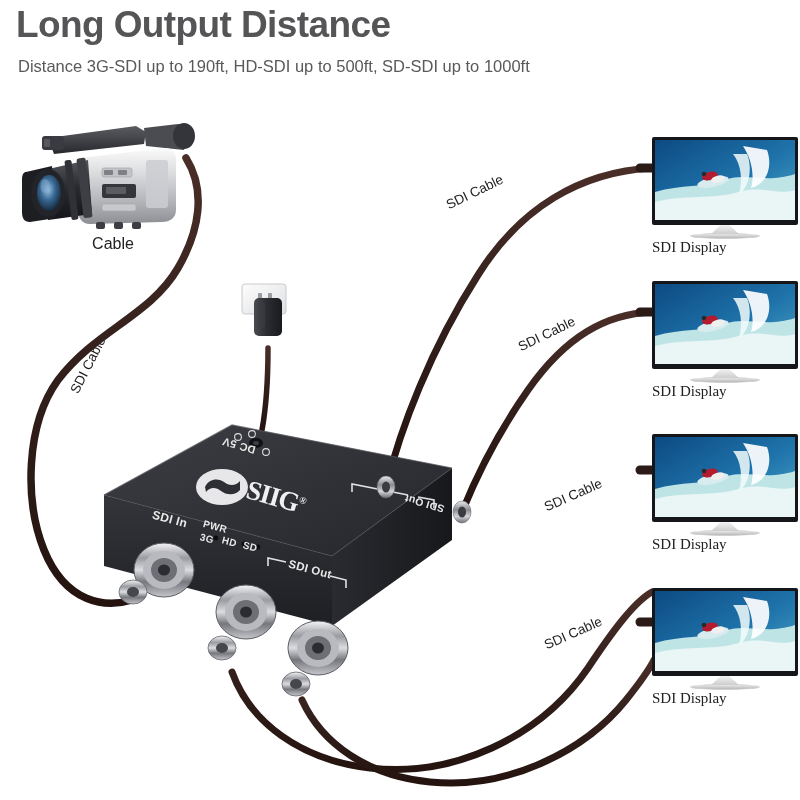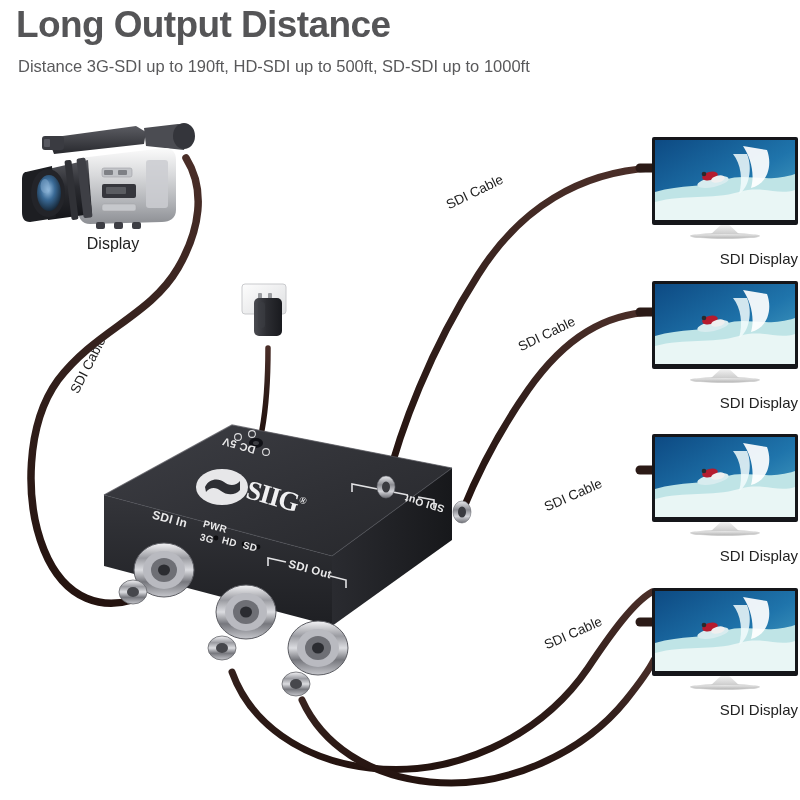--- a/index.html
+++ b/index.html
@@ -47,22 +47,22 @@
     background:linear-gradient(180deg,#f2f2f2,#c9c9c9);
     clip-path:polygon(36% 0,64% 0,100% 100%,0 100%);
   }
   .mon-stand-base {
     position:absolute; left:50%; top:96px; transform:translateX(-50%);
     width:70px; height:6px; border-radius:50%;
     background:linear-gradient(180deg,#e9e9e9,#b8b8b8);
     border:1px solid #cfcfcf;
   }
   .mon-caption {
-    position:absolute; left:0; top:113px; width:146px;
-    text-align:right; font-size:15px; color:#222;
+    position:absolute; left:0; top:102px; width:146px;
+    text-align:left; font-size:15px; color:#222;font-family:Liberation Serif, serif;
   }
 
   
   #camera-wrap { position:absolute; left:18px; top:114px; width:190px; height:150px; z-index:6; }
   #camera-caption {
     position:absolute; left:18px; top:235px; width:190px;
     text-align:center; font-size:16px; color:#222; z-index:7;
   }
 
   
@@ -291,21 +291,21 @@
       <path d="M26,56 L70,46 L74,100 L30,106 Z" fill="url(#lensG)"></path>
       <rect x="62" y="44" width="9" height="60" rx="2" fill="#3e3f45" transform="rotate(-7 66 74)"></rect>
       <rect x="50" y="46" width="7" height="60" rx="2" fill="#303136" transform="rotate(-7 53 76)"></rect>
 
       <path d="M8,58 L34,52 L38,104 L12,108 C6,108 4,104 4,98 L4,66 C4,60 6,58 8,58 Z" fill="#1d1e22"></path>
       <ellipse cx="30" cy="79" rx="17" ry="24" fill="#232429"></ellipse>
       <ellipse cx="31" cy="79" rx="12" ry="18" fill="url(#glassG)"></ellipse>
       <ellipse cx="27" cy="72" rx="4.5" ry="7" fill="#7fa8cc" opacity=".55"></ellipse>
     </svg>
   </div>
-  <div id="camera-caption">Display</div>
+  <div id="camera-caption">Cable</div>
 
   <div id="adapter-wrap">
     <svg viewBox="0 0 64 70" width="64" height="70">
       <defs>
         <linearGradient id="plateG" x1="0" y1="0" x2="1" y2="1">
           <stop offset="0%" stop-color="#fdfdfd"></stop>
           <stop offset="100%" stop-color="#dedfe1"></stop>
         </linearGradient>
         <linearGradient id="adG" x1="0" y1="0" x2="1" y2="0">
           <stop offset="0%" stop-color="#4a4b51"></stop>

